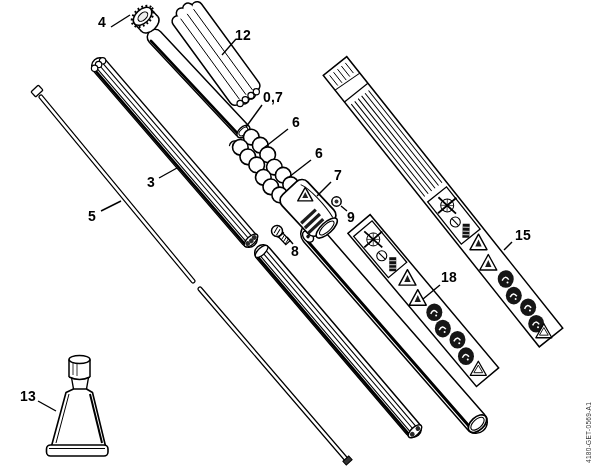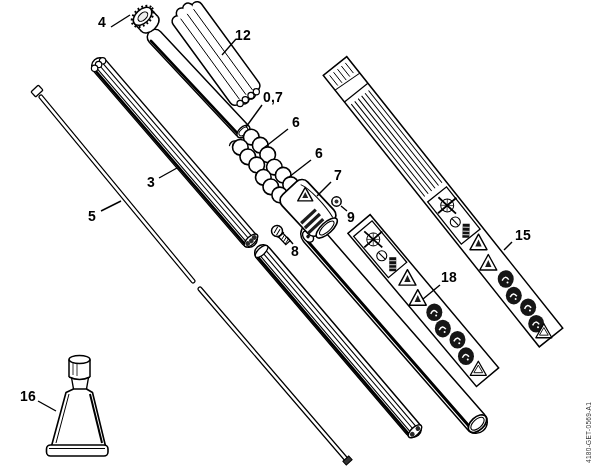--- a/index.html
+++ b/index.html
@@ -257,14 +257,14 @@
 <div class="co" style="left:273px;top:97px">0,7</div>
 <div class="co" style="left:296px;top:122px">6</div>
 <div class="co" style="left:319px;top:153px">6</div>
 <div class="co" style="left:338px;top:175px">7</div>
 <div class="co" style="left:351px;top:217px">9</div>
 <div class="co" style="left:295px;top:251px">8</div>
 <div class="co" style="left:151px;top:182px">3</div>
 <div class="co" style="left:92px;top:216px">5</div>
 <div class="co" style="left:449px;top:277px">18</div>
 <div class="co" style="left:523px;top:235px">15</div>
-<div class="co" style="left:28px;top:396px">16</div>
+<div class="co" style="left:28px;top:396px">13</div>
 </div>
 
 </body></html>

